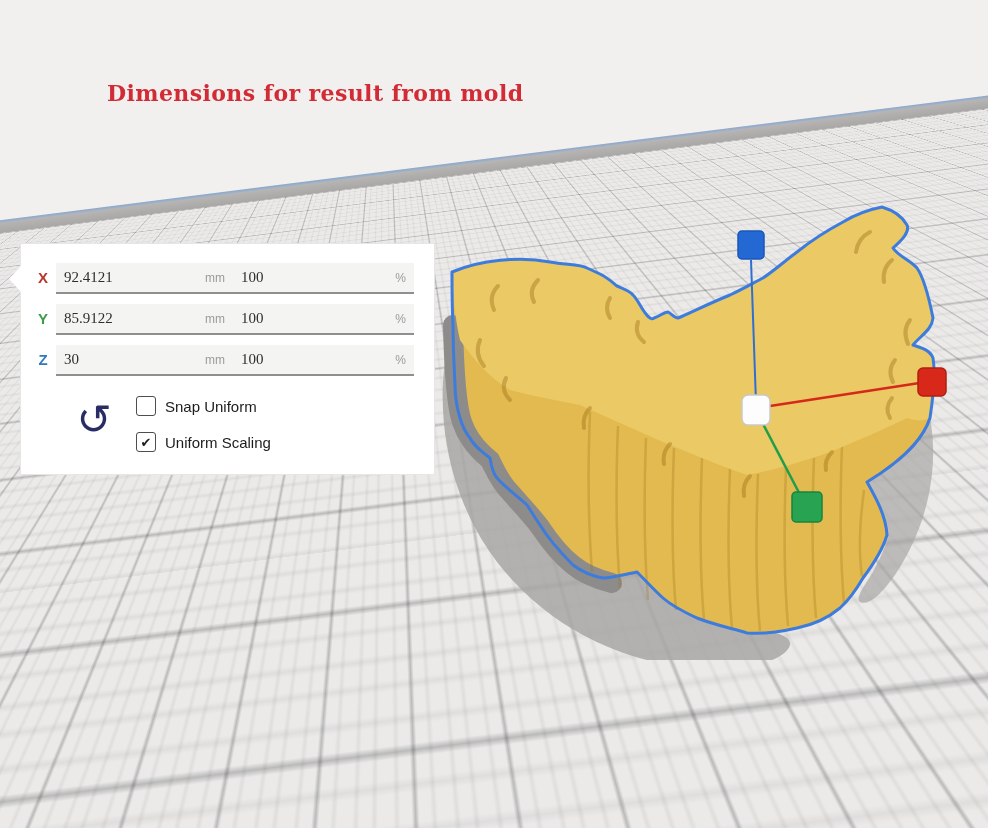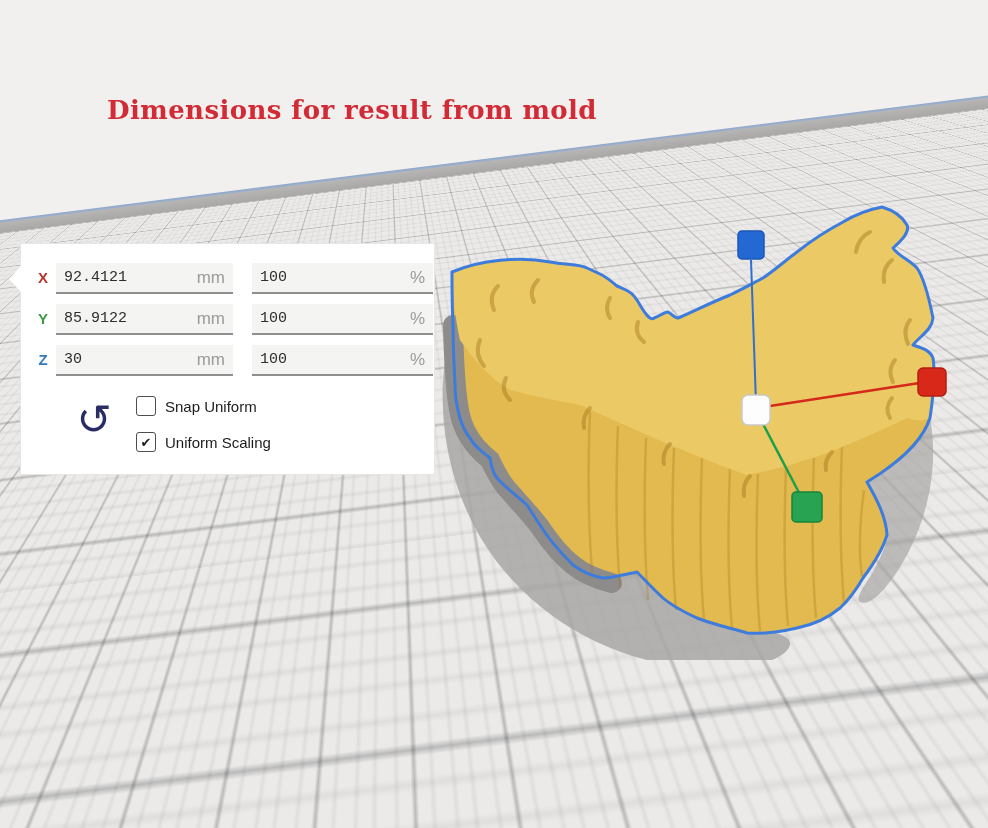--- a/index.html
+++ b/index.html
@@ -20,23 +20,23 @@
     transform:perspective(350px) rotateX(57deg);
     background-color:#ebeae9;
     background-image:
       repeating-linear-gradient(to right, rgba(0,0,0,0.05) 0 1px, transparent 1px 5.4px),
       repeating-linear-gradient(to bottom, rgba(0,0,0,0.05) 0 1px, transparent 1px 5.4px),
       repeating-linear-gradient(to right, rgba(0,0,0,0.16) 0 1.4px, transparent 1.4px 27px),
       repeating-linear-gradient(to bottom, rgba(0,0,0,0.16) 0 1.4px, transparent 1.4px 27px);
   }
   
   .banner{
-    position:absolute;left:107px;top:95px;
+    position:absolute;left:107px;top:80px;
     font-family:"DejaVu Serif",serif;font-weight:bold;
-    font-size:26px;letter-spacing:.4px;color:#d22b35;text-align:center;
+    font-size:22px;letter-spacing:.4px;color:#d22b35;text-align:center;
   }
   
   .scale-panel{
     position:absolute;left:20px;top:243px;width:415px;height:232px;
     background:#ffffff;border:1px solid #e6e6e6;box-sizing:border-box;
   }
   .panel-arrow{
     position:absolute;left:-12px;top:22px;width:0;height:0;
     border-top:13px solid transparent;border-bottom:13px solid transparent;
     border-right:12px solid #ffffff;
@@ -47,26 +47,26 @@
     position:absolute;left:14px;top:6px;width:16px;
     font-size:15px;font-weight:bold;text-align:center;
   }
   .axis-x{color:#b5372c}.axis-y{color:#3f9a4a}.axis-z{color:#3178be}
   .field{
     position:absolute;top:0;height:31px;background:#f4f4f3;
     border-bottom:2px solid #8f8f8f;box-sizing:border-box;
     display:flex;align-items:center;padding:0 8px;
   }
   .field.mm{left:35px;width:177px}
-  .field.pct{left:231px;width:181px}
+  .field.pct{left:212px;width:181px}
   .field input{
     flex:1;min-width:0;border:none;background:transparent;outline:none;
-    font-family:Liberation Mono, monospace;font-size:15px;color:#2e2e2e;padding:0;
-  }
-  .unit{font-size:17px;color:#9b9b9b;margin-left:4px;}
+    font-family:Liberation Serif, serif;font-size:15px;color:#2e2e2e;padding:0;
+  }
+  .unit{font-size:12px;color:#9b9b9b;margin-left:4px;}
   .reset-btn{
     position:absolute;left:48px;top:148px;width:50px;height:56px;border:none;
     background:transparent;cursor:pointer;color:#2a2d63;font-size:42px;line-height:50px;
     font-family:"DejaVu Sans",sans-serif;padding:0;
   }
   .chk-row{position:absolute;left:115px;display:flex;align-items:center;}
   .chk-row.snap{top:152px}.chk-row.uniform{top:188px}
   .checkbox{
     width:20px;height:20px;border:1.5px solid #4e4e4e;border-radius:3px;
     background:#fff;box-sizing:border-box;display:flex;align-items:center;

